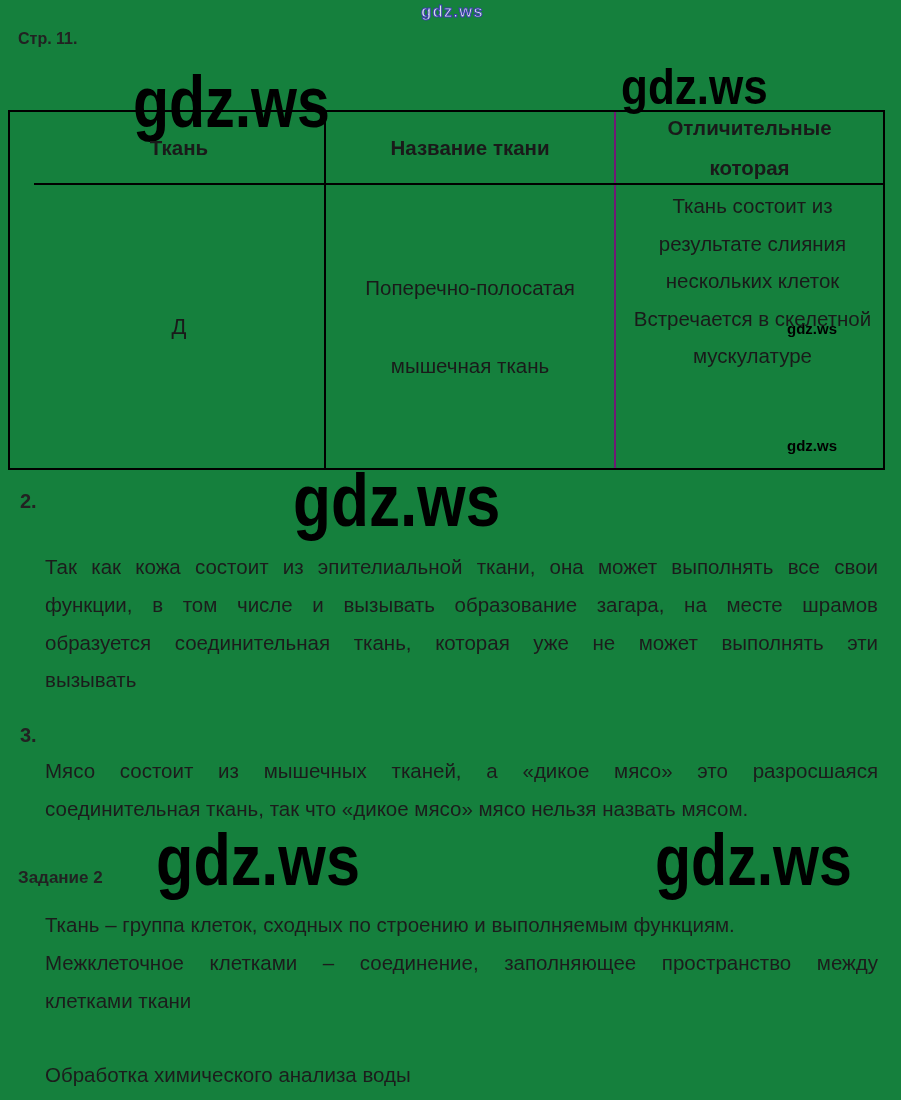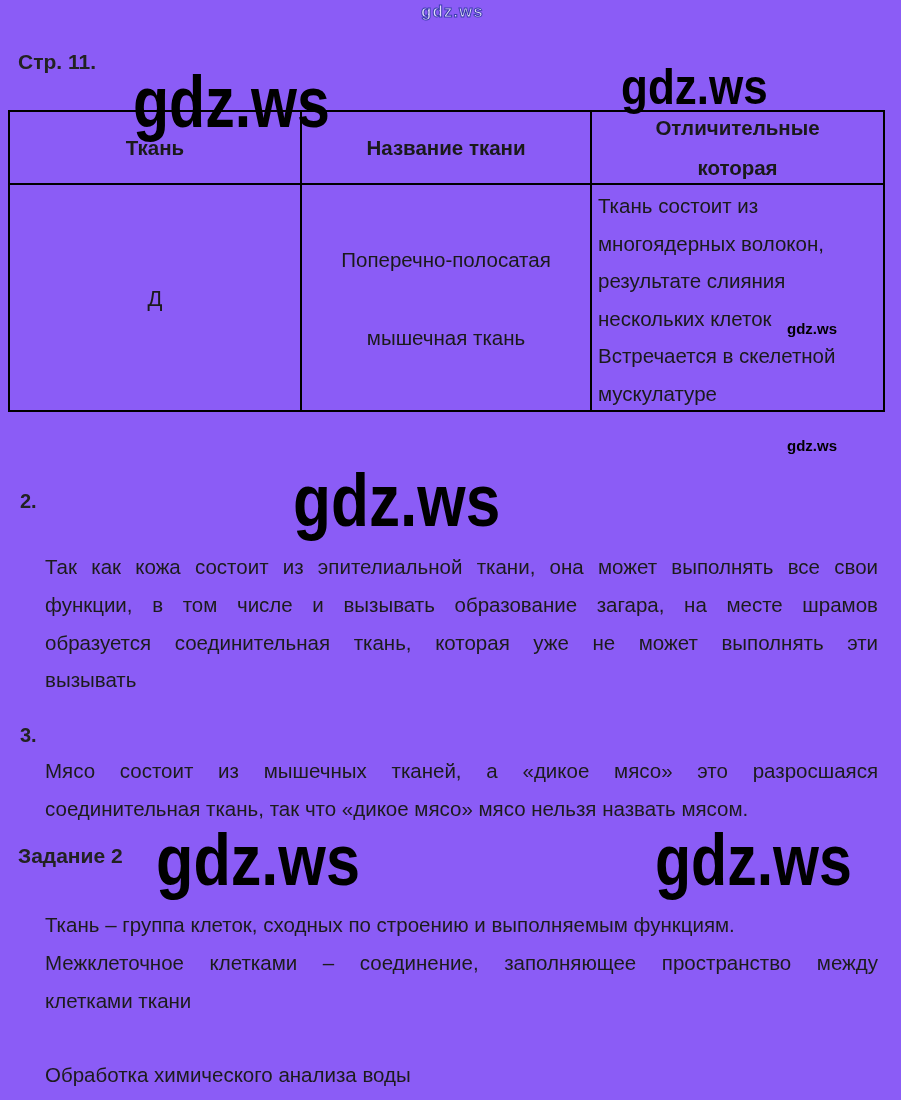--- a/index.html
+++ b/index.html
@@ -1,59 +1,59 @@
 <!DOCTYPE html>
 <html><head>
 <meta charset="utf-8">
 <style>
   * { margin:0; padding:0; box-sizing:border-box; }
   html,body { background:#fff; }
   body { font-family:"Liberation Sans","DejaVu Sans",sans-serif; color:#1c1c1c; }
-  .page { position:relative; width:901px; height:1100px; background:#8b5cf6; overflow:hidden; }
+  .page { position:relative; width:901px; height:1100px; background:#15803d; overflow:hidden; }
 
   
   .wm { position:absolute; color:#000; font-weight:700; line-height:1; white-space:nowrap;
         transform-origin:left top; }
   .wm-blue { position:absolute; left:421px; top:2px; font-size:17px; font-weight:700;
              letter-spacing:1px; color:rgba(235,235,250,0.9);
              -webkit-text-stroke:1px #3c3cae; white-space:nowrap; }
   .wm-a { left:133px; top:66px;  font-size:72px; transform:scaleX(0.82); }
   .wm-b { left:621px; top:62px;  font-size:50px; transform:scaleX(0.88); }
   .wm-c { left:293px; top:464px; font-size:74px; transform:scaleX(0.84); }
   .wm-d { left:156px; top:824px; font-size:72px; transform:scaleX(0.85); }
   .wm-e { left:655px; top:824px; font-size:72px; transform:scaleX(0.82); }
   .wm-small { position:absolute; font-size:15px; font-weight:700; color:#000; line-height:1; }
   .wm-s1 { left:787px; top:321px; }
   .wm-s2 { left:787px; top:438px; }
 
-  .page-label { position:absolute; left:18px; top:30px; font-size:21px; font-weight:700; color:#222;margin-top:20px; }
+  .page-label { position:absolute; left:18px; top:30px; font-size:16px; font-weight:700; color:#222; }
 
   
-  .tbl { position:absolute; left:8px; top:110px; width:877px; height:302px;
-         border:2px solid #000; display:flex; flex-direction:column; background:transparent; }
+  .tbl { position:absolute; left:8px; top:110px; width:877px; height:360px;
+         border:2px solid #000; display:flex; flex-direction:column; background:transparent;padding-left:24px; }
   .tbl-head { display:flex; height:73px; border-bottom:2px solid #000; }
   .tbl-body { display:flex; flex:1; }
   .cell { height:100%; }
   .c1 { width:292px; border-right:2px solid #000; }
-  .c2 { width:290px; border-right:2px solid #000000; }
+  .c2 { width:290px; border-right:2px solid #701a75; }
   .c3 { flex:1; }
   .hcell { display:flex; flex-direction:column; justify-content:center; align-items:center;
            font-weight:700; font-size:20.5px; line-height:40px; text-align:center; color:#1a1a1a; }
   .bcell-letter { display:flex; align-items:center; justify-content:center;
                   font-size:22px; color:#1a1a1a; }
   .bcell-name { display:flex; flex-direction:column; justify-content:center; align-items:center;
                 font-size:20.5px; line-height:37.5px; text-align:center; color:#1a1a1a;gap:40px; }
   .bcell-feat { padding-top:2px; padding-left:6px; font-size:20.5px; line-height:37.5px;
-                color:#1a1a1a; }
+                text-align:center; color:#1a1a1a; }
 
   
   .sec-label { position:absolute; left:20px; font-size:20px; font-weight:700; color:#222; }
   .lbl-2 { top:490px; }
   .lbl-3 { top:724px; }
-  .lbl-task { left:18px; top:844px; font-size:21px; }
+  .lbl-task { left:18px; top:868px; font-size:17px; }
   .para { position:absolute; left:45px; width:833px; font-size:20.5px; line-height:37.8px; color:#1c1c1c; }
   .para-2 { top:548px; }
   .para-3 { top:752px; }
   .para-t1 { top:906px; }
   .para-t2 { top:944px; }
   .para-footer { top:1056px; }
   .line { white-space:nowrap; }
   .line.j { white-space:normal; text-align:justify; text-align-last:justify; }
 </style>
 </head>
@@ -87,21 +87,20 @@
         </div>
     </div>
     <div class="tbl-body">
       <div class="cell c1 bcell-letter">Д</div>
       <div class="cell c2 bcell-name">
           <div class="line">Поперечно-полосатая</div>
           <div class="line">мышечная ткань</div>
         </div>
       <div class="cell c3 bcell-feat">
           <div class="line">Ткань состоит из</div>
-          <div class="line">многоядерных волокон,</div>
           <div class="line">результате слияния</div>
           <div class="line">нескольких клеток</div>
           <div class="line">Встречается в скелетной</div>
           <div class="line">мускулатуре</div>
         </div>
     </div>
   </div>
 
   <div class="sec-label lbl-2">2.</div>
   <div class="para para-2">

